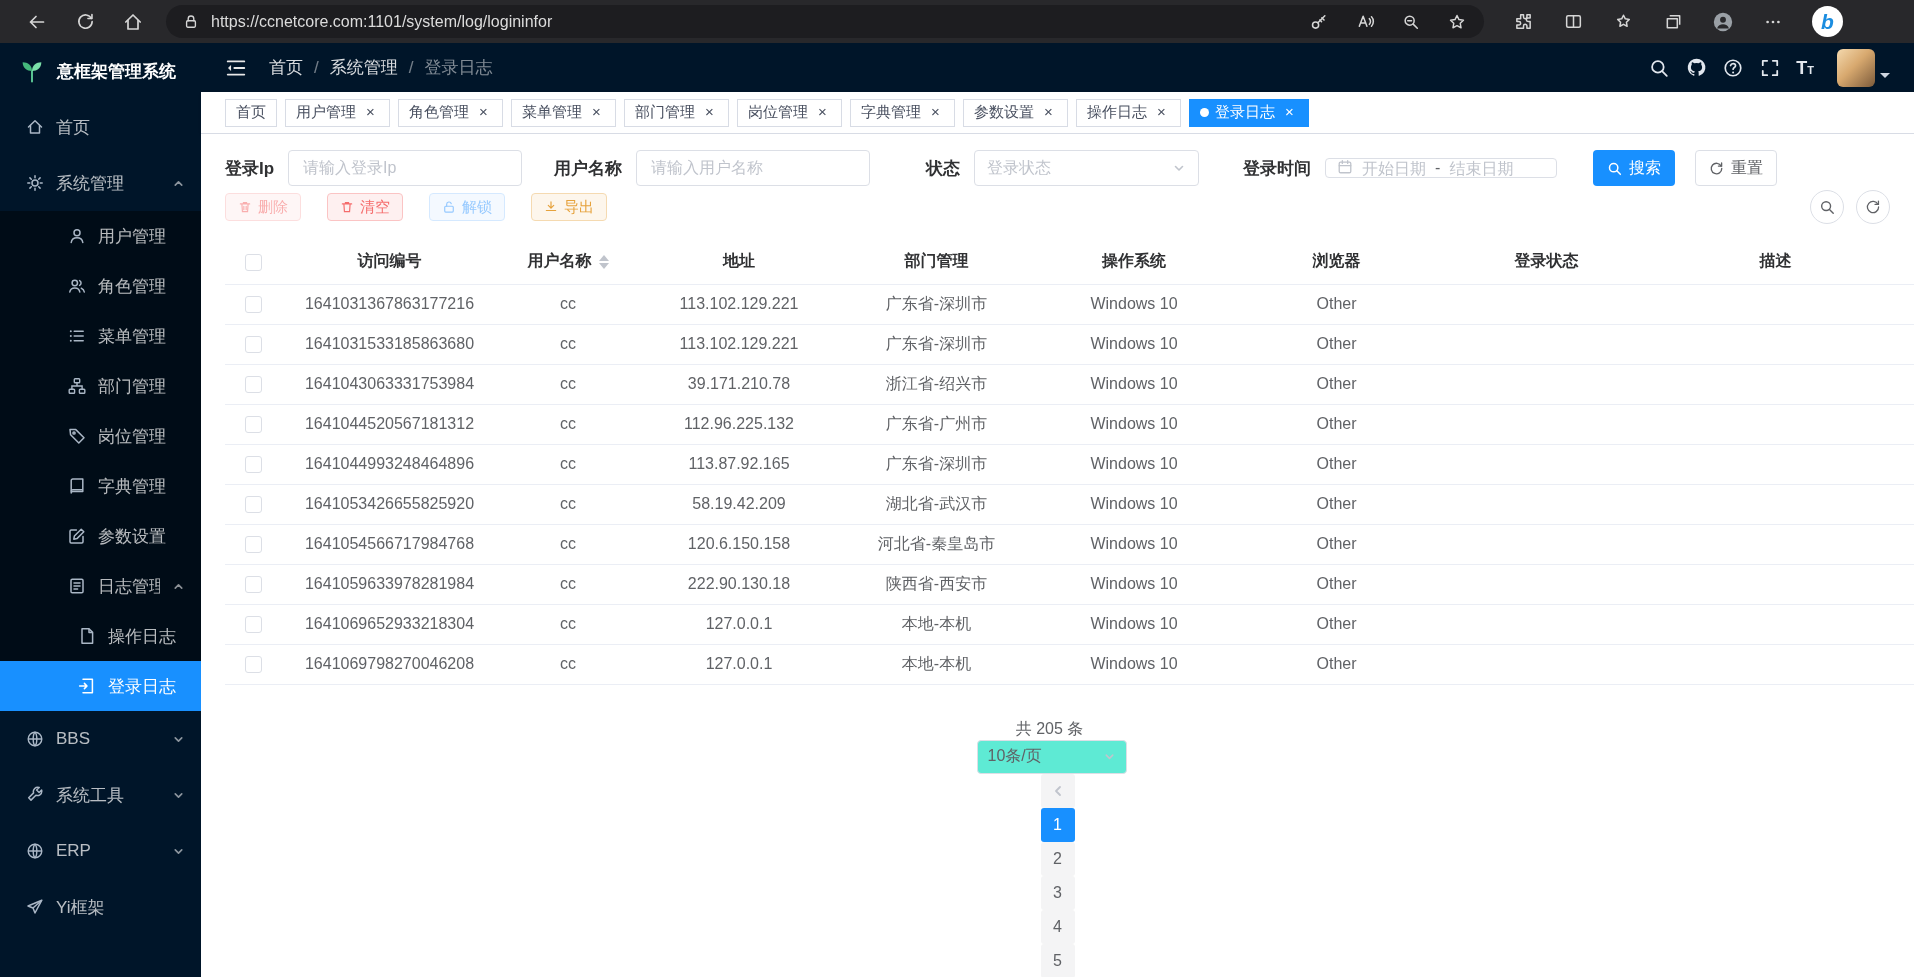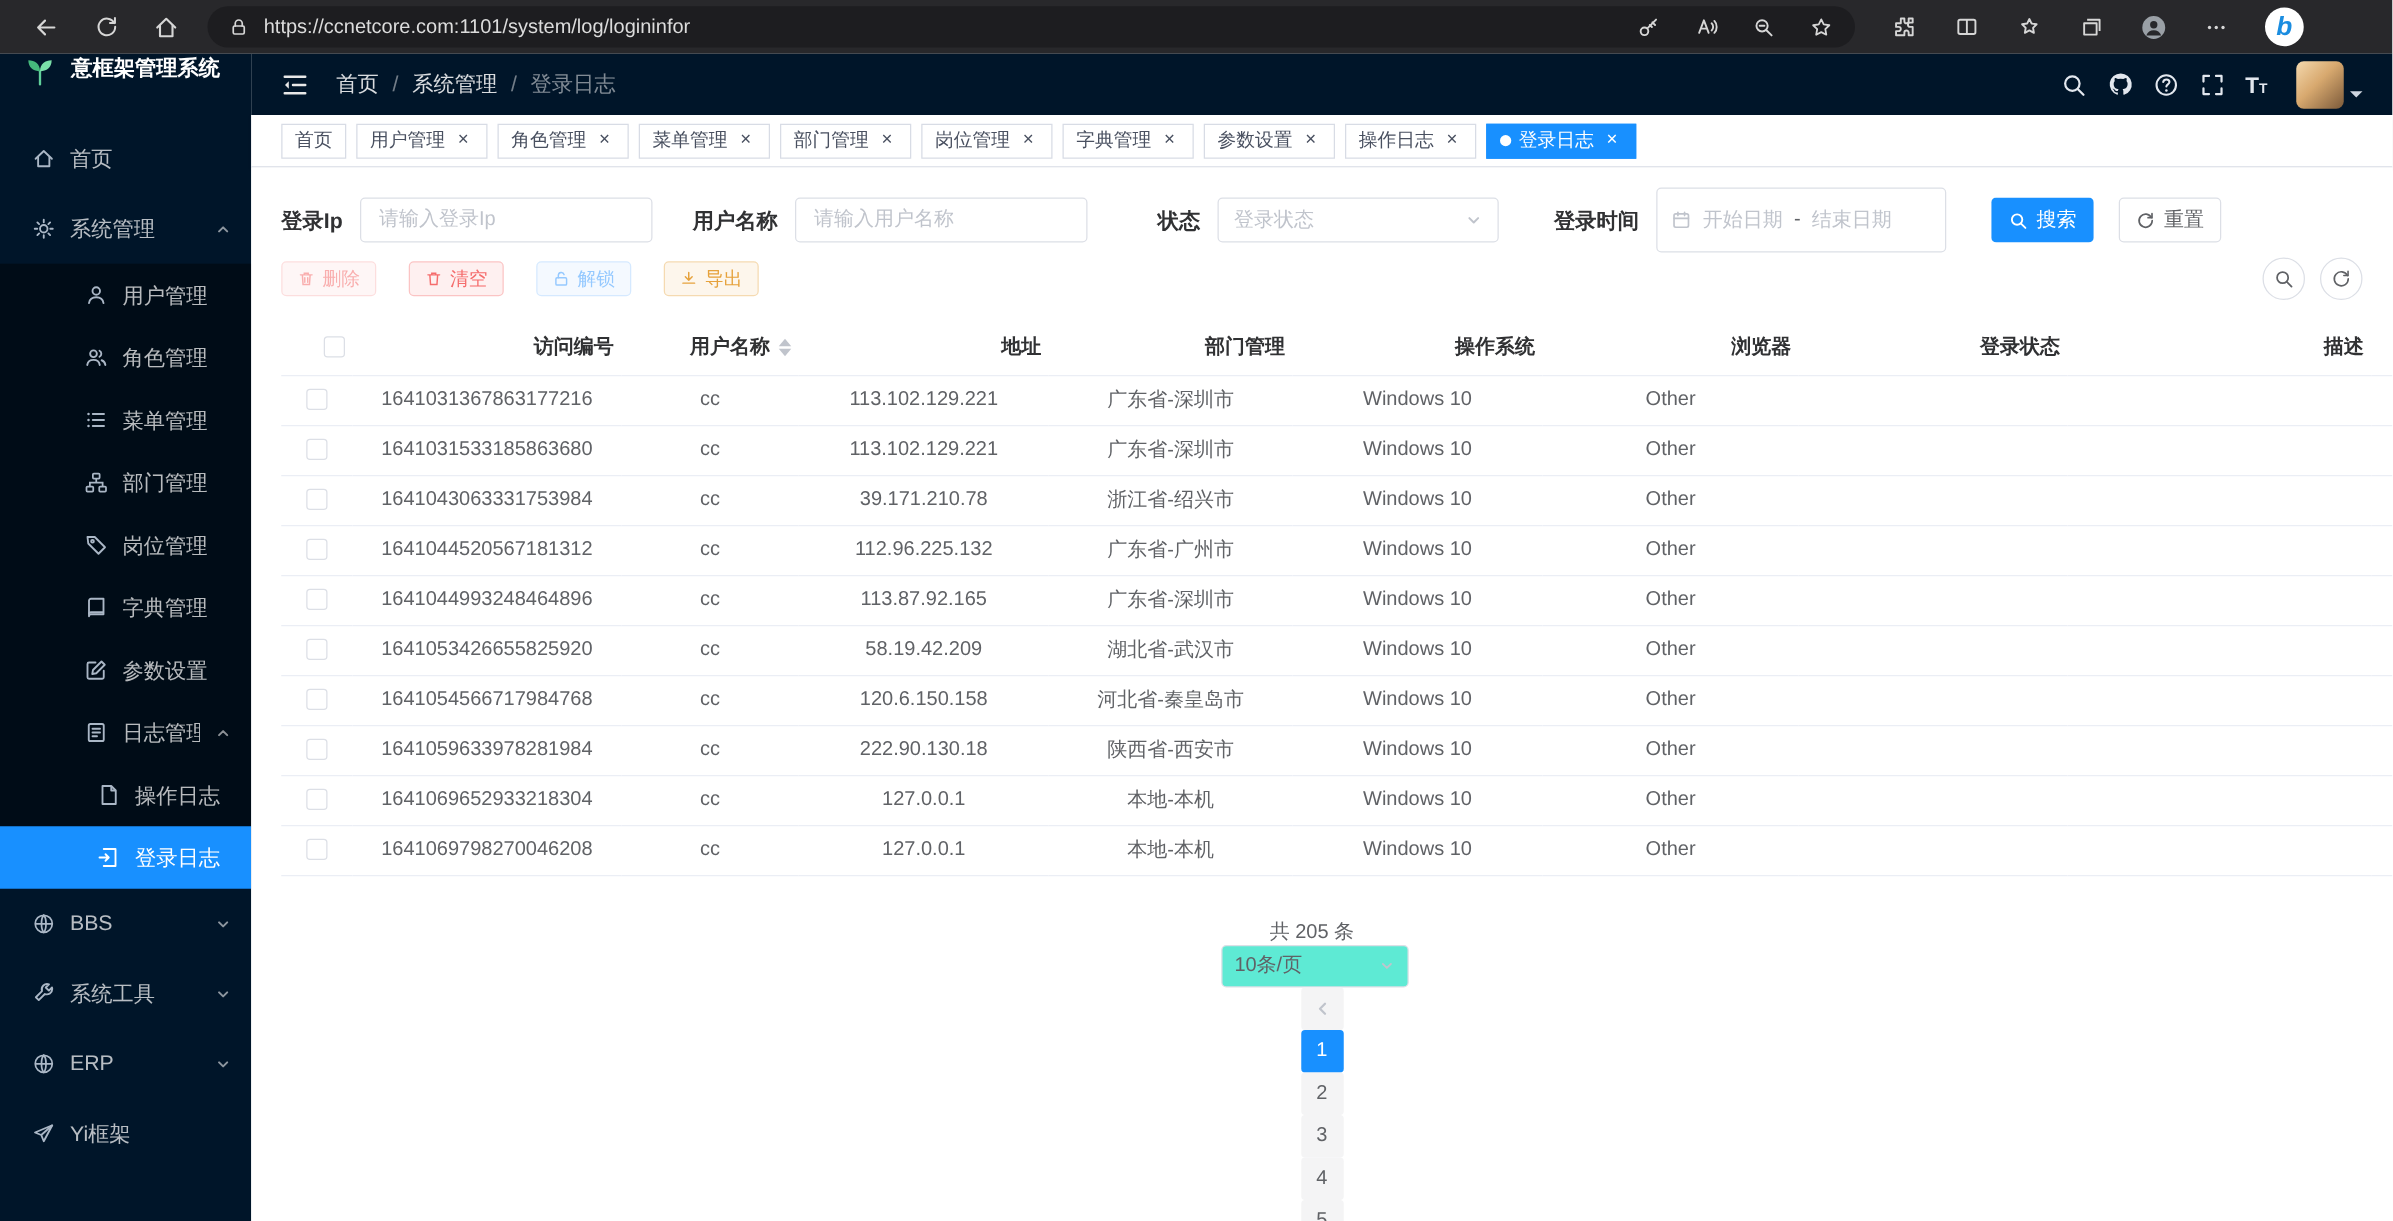--- a/index.html
+++ b/index.html
@@ -17,21 +17,21 @@
   .url-pill { width: 1318px; height: 33px; background: #1d1d20; border-radius: 17px; display: flex; align-items: center; padding: 0 16px; }
   .url-text { margin-left: 11px; font-size: 16px; color: #dcdcdc; white-space: nowrap; cursor: text; }
   .pill-right { margin-left: auto; display: flex; align-items: center; gap: 24px; color: #c9c9c9; }
   .bright { display: flex; align-items: center; gap: 28px; margin-left: 28px; color: #d6d6d6; }
   .bing-circle { width: 31px; height: 31px; border-radius: 50%; background: #ffffff; display: flex; align-items: center; justify-content: center; cursor: pointer; }
   .bing-b { font-size: 21px; font-weight: 700; font-style: italic; color: #1b8de0; line-height: 1; }
 
   
   .app { display: flex; height: 934px; }
   .sidebar { width: 201px; flex-shrink: 0; background: #001529; overflow: hidden; }
-  .logo { height: 56px; display: flex; align-items: flex-start; gap: 11px; padding-left: 18px; cursor: pointer; }
+  .logo { height: 56px; display: flex; align-items: center; gap: 11px; padding-left: 18px; cursor: pointer; }
   .logo-title { color: #ffffff; font-size: 17px; font-weight: 700; white-space: nowrap; }
 
   .mi { height: 56px; display: flex; align-items: center; gap: 12px; padding: 0 16px 0 26px; color: rgba(255,255,255,.72); font-size: 17px; cursor: pointer; white-space: nowrap; }
   .mi .mlabel { flex: 1; overflow: hidden; }
   .micon { width: 18px; height: 18px; flex-shrink: 0; color: #aab7c6; }
   .chev { width: 13px; height: 13px; color: rgba(255,255,255,.55); flex-shrink: 0; }
   .sub { background: #000c17; }
   .sub .mi { height: 50px; padding-left: 68px; }
   .sub .mi.l2 { padding-left: 78px; }
   .mi.active { background: #1890ff; color: #ffffff; }
@@ -63,37 +63,37 @@
 
   
   .content { flex: 1; padding: 0 24px; overflow: hidden; background: #ffffff; }
 
   .filter-row { display: flex; align-items: center; margin-top: 16px; }
   .fgroup { display: flex; align-items: center; }
   .fl { font-size: 17px; font-weight: 700; color: #303133; margin-right: 14px; white-space: nowrap; }
   .finput { width: 234px; height: 36px; border: 1px solid #dcdfe6; border-radius: 4px; padding: 0 14px; font-size: 16px; color: #606266; outline: none; background: #fff; font-family: inherit; }
   .finput::placeholder { color: #c0c4cc; }
   .fselect { width: 225px; height: 36px; border: 1px solid #dcdfe6; border-radius: 4px; display: flex; align-items: center; justify-content: space-between; padding: 0 12px; color: #c0c4cc; font-size: 16px; background: #fff; cursor: pointer; }
-  .fdate { width: 232px; height: 52px; border: 1px solid #dcdfe6; border-radius: 4px; display: flex; align-items: center; gap: 9px; padding: 0 11px; font-size: 16px; color: #c0c4cc; background: #fff; cursor: pointer; white-space: nowrap; }
+  .fdate { width: 232px; height: 20px; border: 1px solid #dcdfe6; border-radius: 4px; display: flex; gap: 9px; padding: 0 11px; font-size: 16px; color: #c0c4cc; background: #fff; cursor: pointer; white-space: nowrap; }
   .fdate .dsep { color: #606266; }
   .btn { height: 36px; border-radius: 4px; font-size: 16px; display: inline-flex; align-items: center; gap: 7px; padding: 0 13px; cursor: pointer; border: 1px solid transparent; font-family: inherit; }
   .btn-primary { background: #1890ff; color: #ffffff; }
   .btn-plain { background: #ffffff; border-color: #dcdfe6; color: #606266; }
 
   .tool-row { display: flex; align-items: center; margin-top: 4px; }
   .btn-sm { height: 28px; padding: 0 12px; border-radius: 4px; font-size: 15px; display: inline-flex; align-items: center; gap: 6px; border: 1px solid; cursor: pointer; margin-right: 26px; font-family: inherit; background: none; }
   .b-danger { color: #f56c6c; background: #fef0f0; border-color: #fbc4c4; }
   .b-primary { color: #409eff; background: #ecf5ff; border-color: #b3d8ff; }
   .b-warning { color: #e6a23c; background: #fdf6ec; border-color: #f5dab1; }
   .dis { opacity: .55; cursor: not-allowed; }
   .tool-right { margin-left: auto; display: flex; align-items: center; gap: 12px; }
   .circle-btn { width: 34px; height: 34px; border-radius: 50%; border: 1px solid #dcdfe6; background: #fff; display: flex; align-items: center; justify-content: center; color: #606266; cursor: pointer; }
 
   table { width: 100%; border-collapse: collapse; margin-top: 16px; table-layout: fixed; }
-  th { height: 44px; font-size: 16px; font-weight: 700; color: #303133; border-bottom: 1px solid #ebeef5; text-align: right; padding: 0 6px; white-space: nowrap; }
+  th { height: 44px; font-size: 16px; font-weight: 700; color: #303133; border-bottom: 1px solid #ebeef5; text-align: center; padding: 0 6px; white-space: nowrap; }
   td { height: 40px; font-size: 16px; color: #606266; border-bottom: 1px solid #ebeef5; text-align: center; padding: 0 6px; white-space: nowrap; overflow: hidden; }
   .cb { display: inline-block; width: 17px; height: 17px; border: 1px solid #dcdfe6; border-radius: 3px; background: #fff; vertical-align: middle; cursor: pointer; }
   .carets { display: inline-flex; flex-direction: column; margin-left: 7px; vertical-align: middle; }
   .cu { width: 0; height: 0; border: 5px solid transparent; border-bottom: 6px solid #c0c4cc; margin-bottom: 2px; }
   .cd { width: 0; height: 0; border: 5px solid transparent; border-top: 6px solid #c0c4cc; }
 
   .pager { display: flex; align-items: center; margin-top: 34px; font-size: 16px; color: #606266; flex-direction: column; }
   .pg-total { margin-right: 16px; white-space: nowrap; }
   .pg-size { width: 150px; height: 34px; border: 1px solid #dcdfe6; border-radius: 4px; display: flex; align-items: center; justify-content: space-between; padding: 0 10px; margin-right: 12px; cursor: pointer; background: #5eead4; white-space: nowrap; }
   .pbtn { min-width: 34px; height: 34px; padding: 0 6px; margin: 0 5px; border-radius: 3px; background: #f4f4f5; display: inline-flex; align-items: center; justify-content: center; cursor: pointer; color: #606266; }

